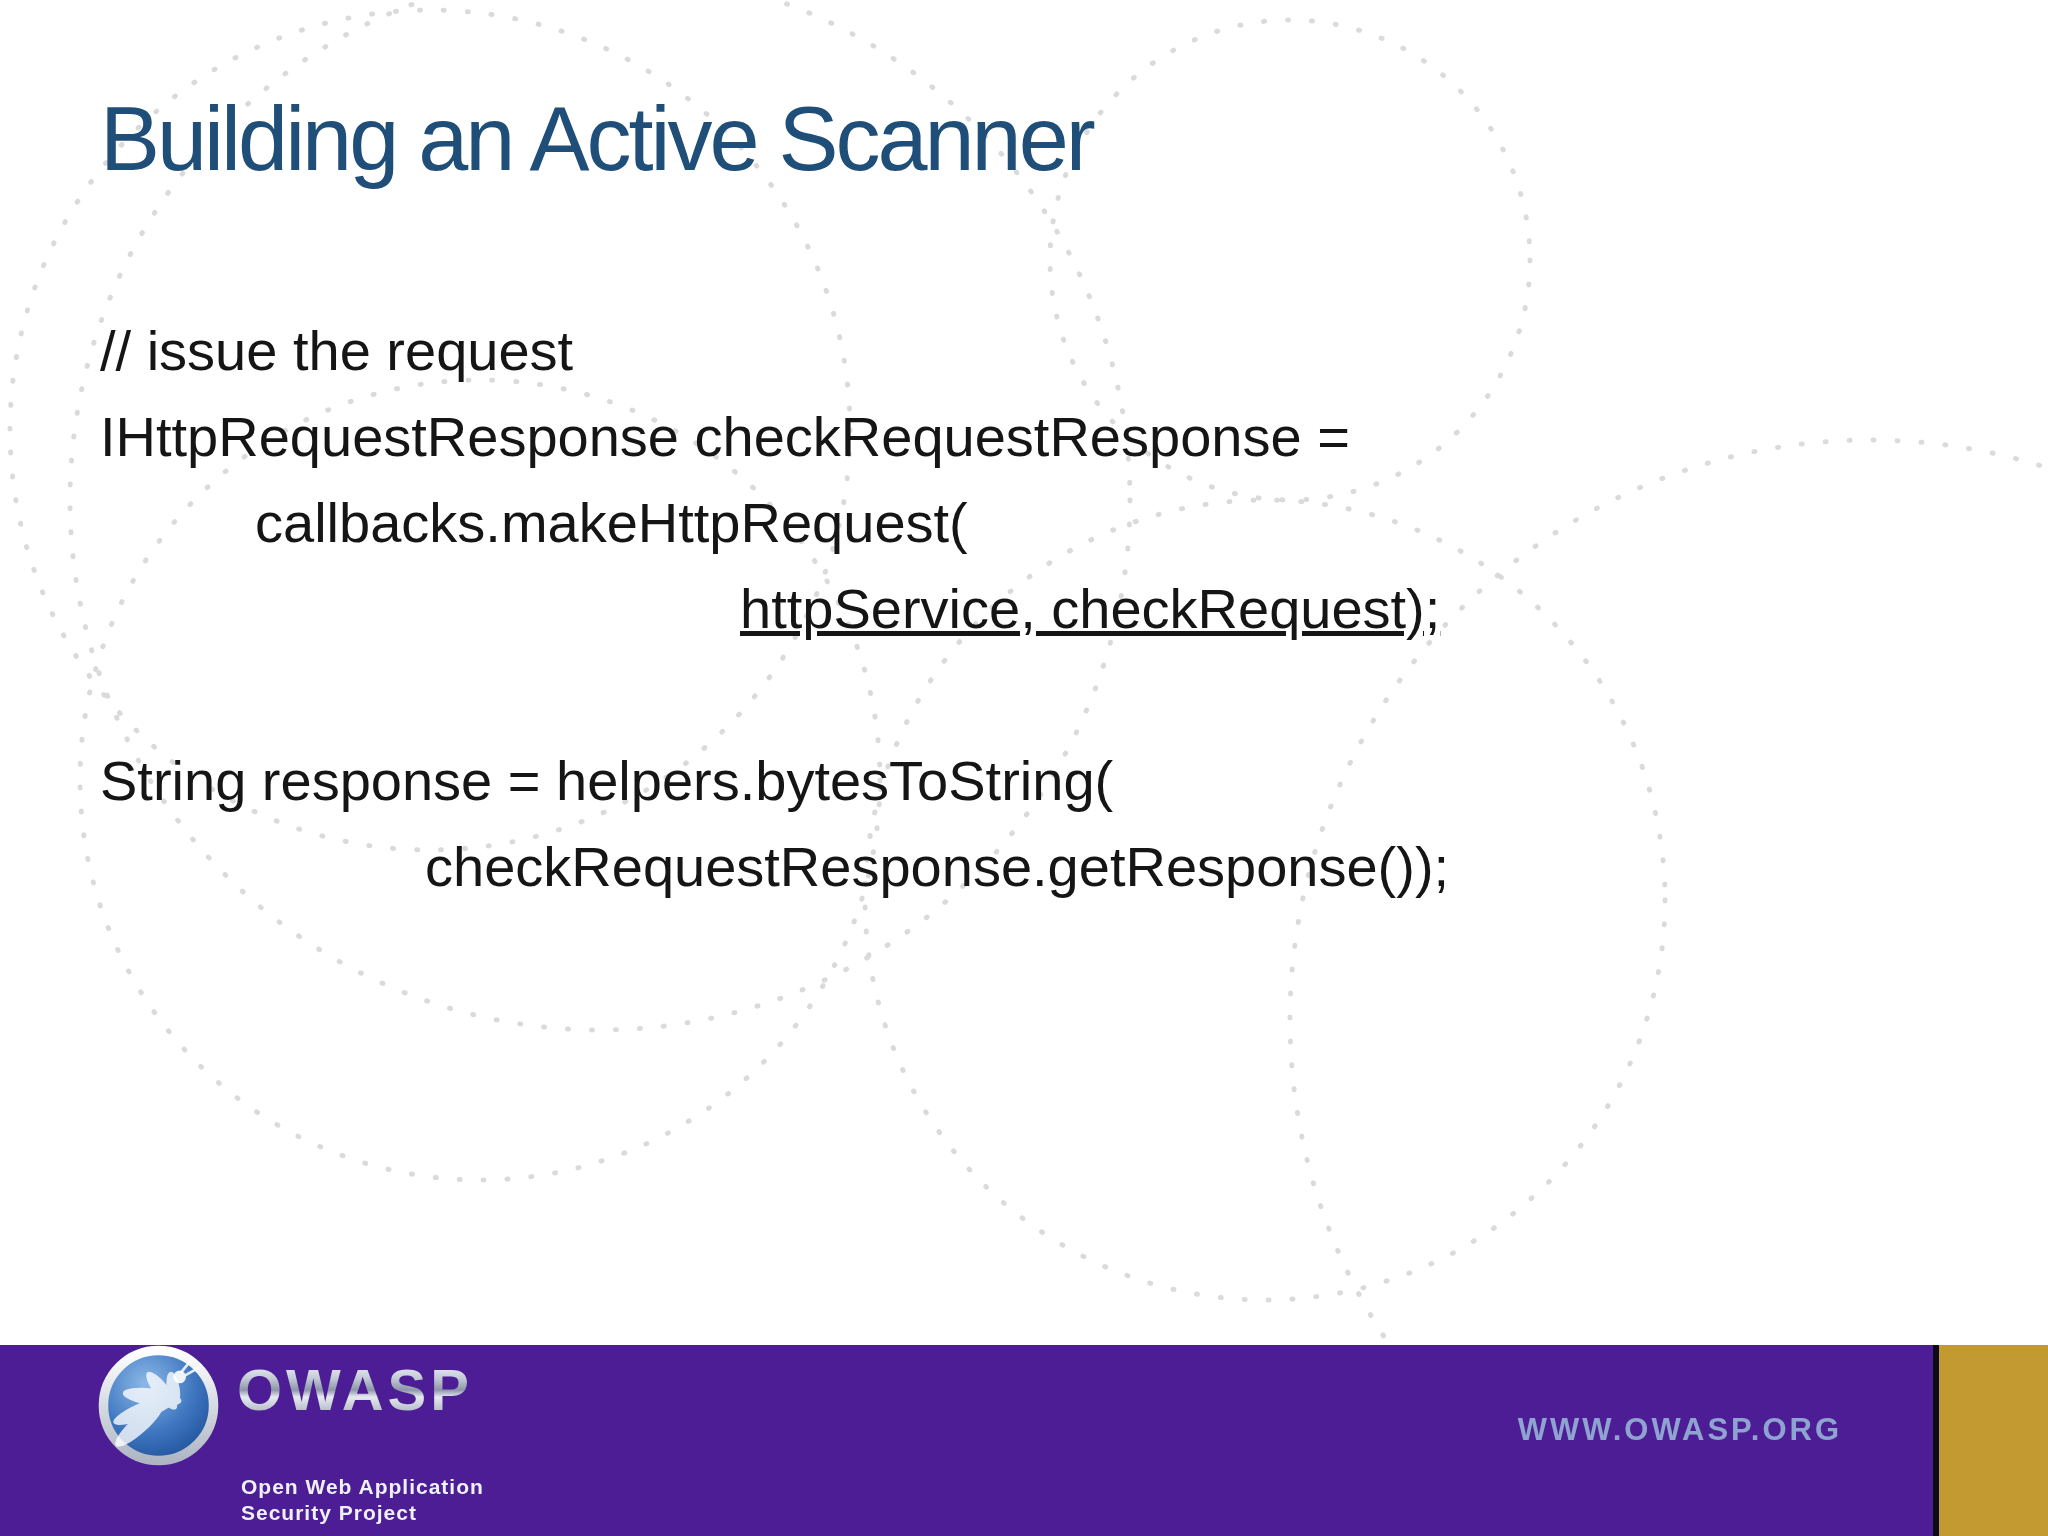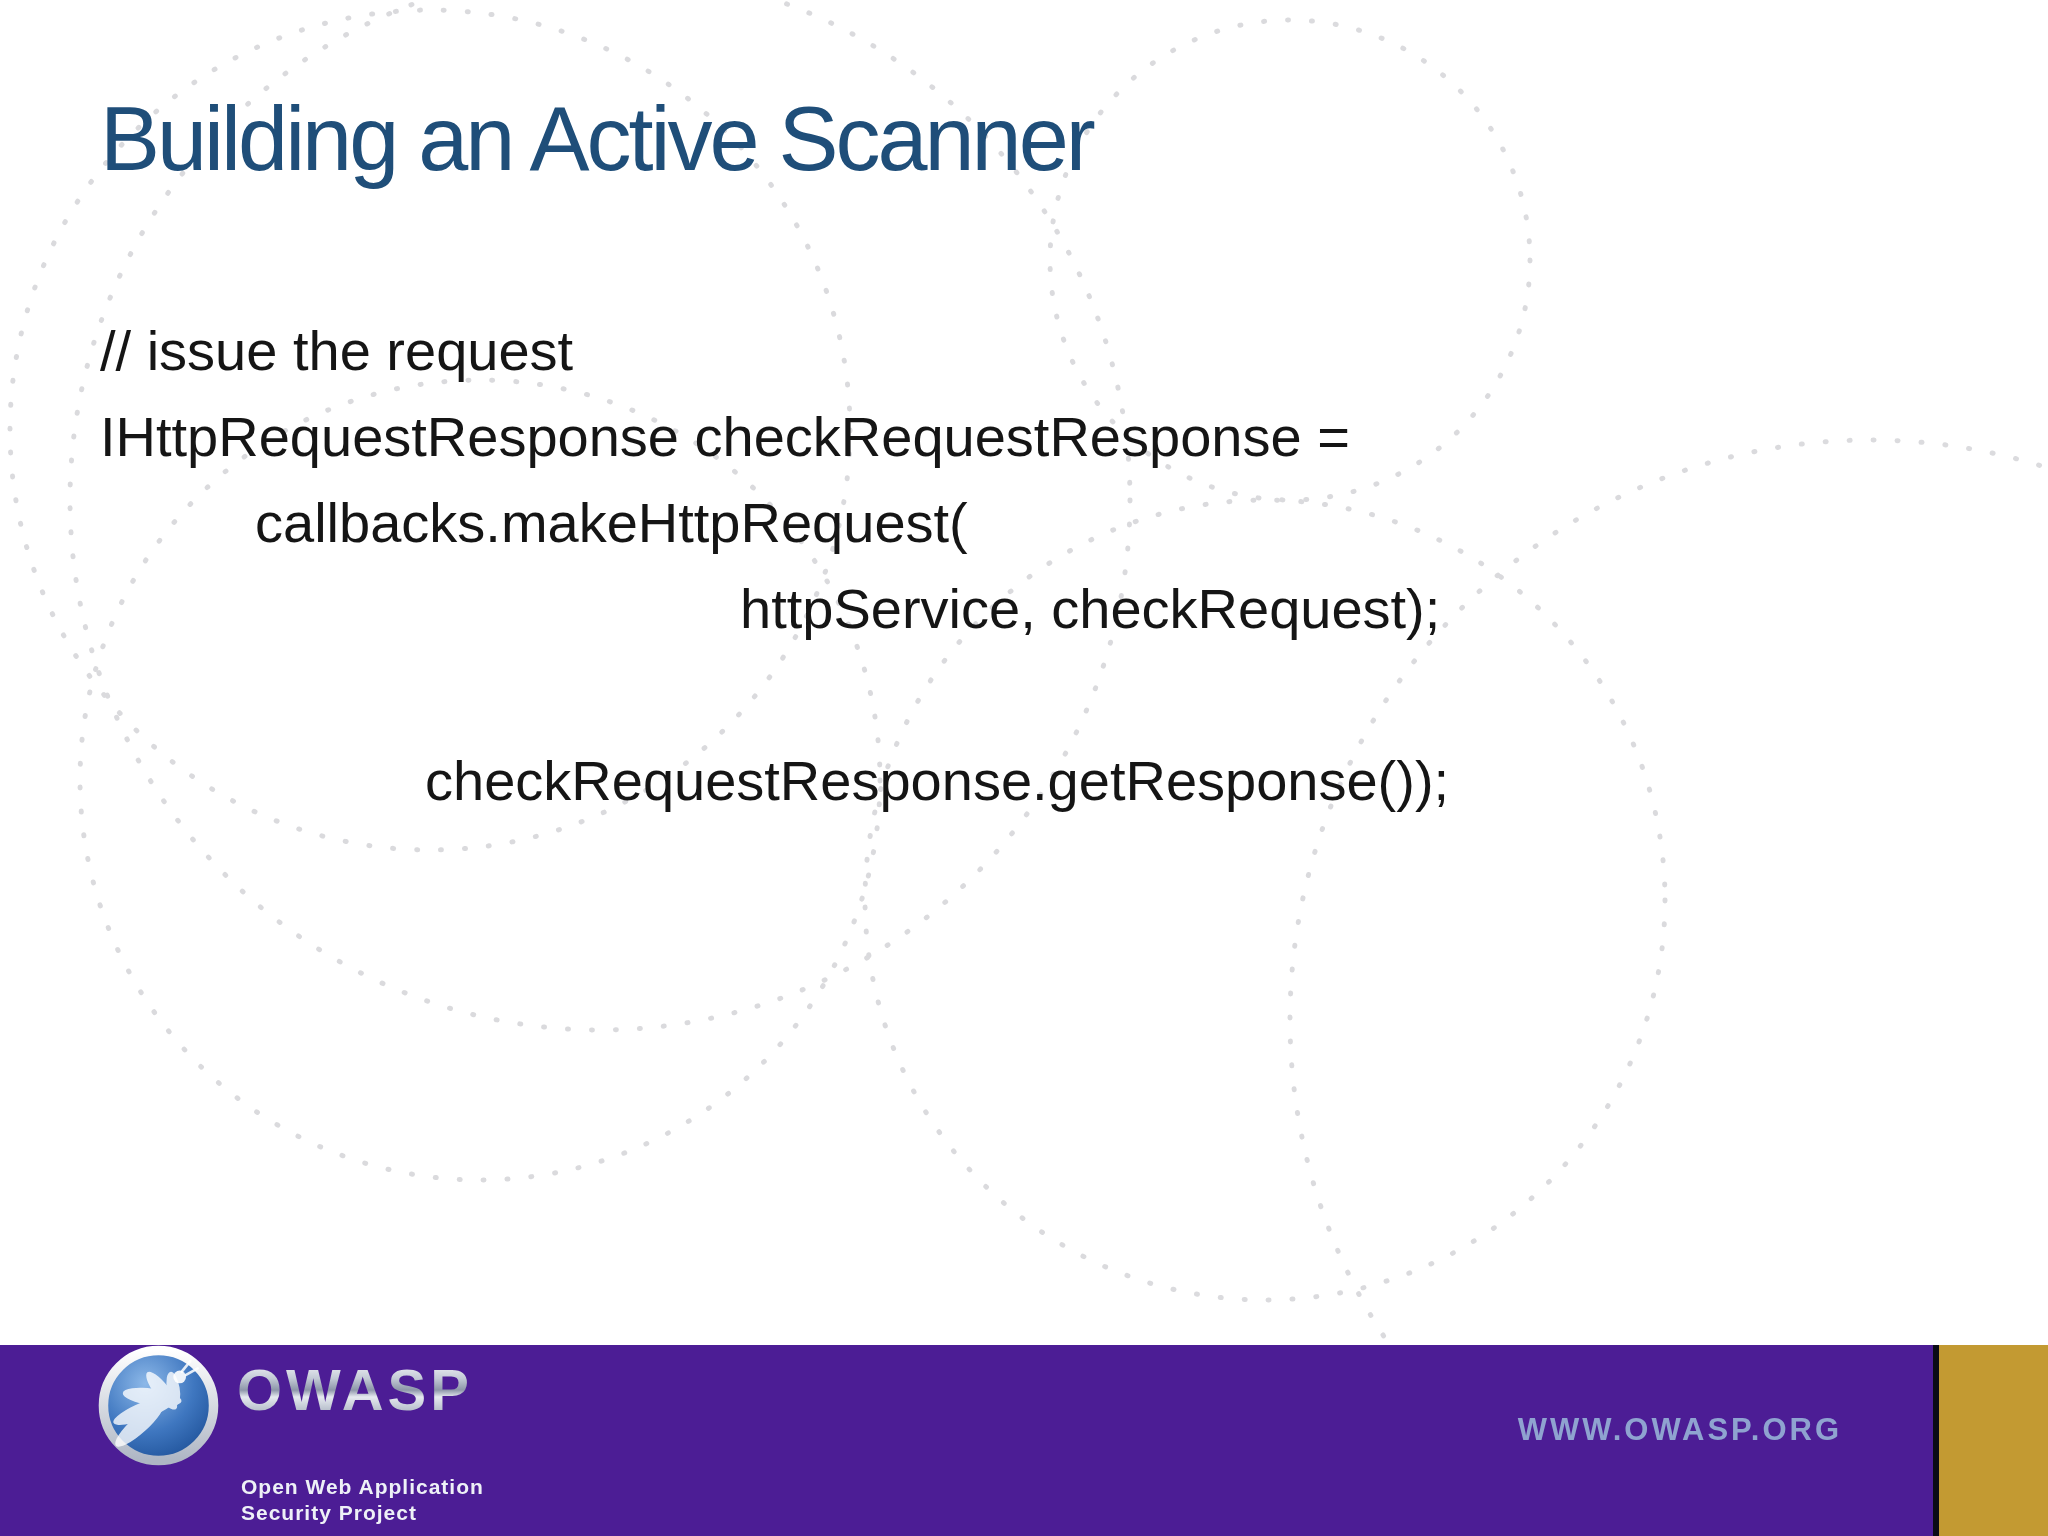--- a/index.html
+++ b/index.html
@@ -18,21 +18,21 @@
   .subtitle{
     position:absolute;left:100px;top:212px;
     font-size:57px;font-weight:700;color:#0d0d0d;white-space:nowrap;
   }
   .code{
     position:absolute;left:100px;top:308px;width:1800px;
     font-size:56px;color:#151515;line-height:86px;white-space:nowrap;
   }
   .code-line{height:86px;}
   .ind1{padding-left:155px;}
-  .ind2{padding-left:640px;}
+  .ind2{padding-left:640px;text-decoration:underline;}
   .ind3{padding-left:325px;}
 
   .footer{
     position:absolute;left:0;top:1345px;width:2048px;height:191px;
     background:#4c1d95;z-index:2;
   }
   .gold-block{
     position:absolute;right:0;top:0;width:109px;height:191px;
     background:#c39a32;border-left:6px solid #0b0b16;
   }
@@ -75,20 +75,21 @@
 
   <h1 class="title">Building an Active Scanner</h1>
 
 
   <div class="code">
     <div class="code-line">// issue the request</div>
     <div class="code-line">IHttpRequestResponse checkRequestResponse =</div>
     <div class="code-line ind1">callbacks.makeHttpRequest(</div>
     <div class="code-line ind2">httpService, checkRequest);</div>
     <div class="code-line"></div>
+    <div class="code-line">String response = helpers.bytesToString(</div>
     <div class="code-line ind3">checkRequestResponse.getResponse());</div>
   </div>
 
   <div class="footer">
 
     <div class="logo">
       <svg class="logo-badge" viewBox="0 0 120 120" xmlns="http://www.w3.org/2000/svg">
         <defs>
           <radialGradient id="globe" cx="38%" cy="30%" r="80%">
             <stop offset="0%" stop-color="#8cb8e8"></stop>

